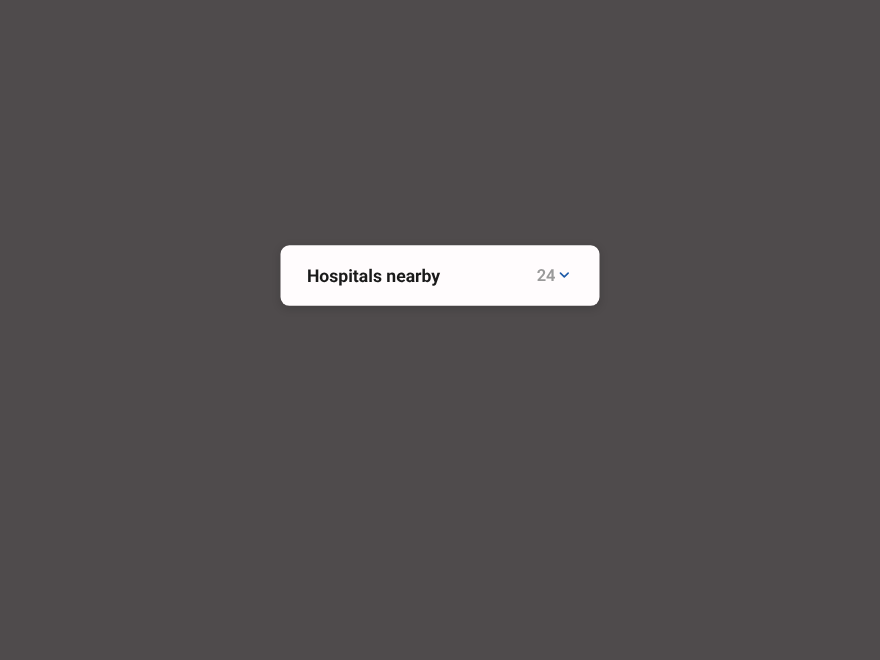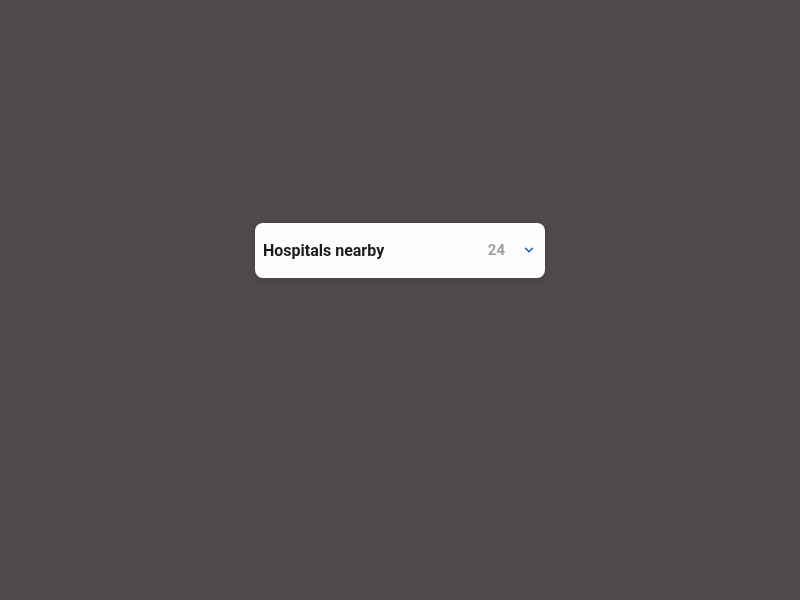--- a/index.html
+++ b/index.html
@@ -23,35 +23,34 @@
     .accordion {
       width: 290px;
       background: #fffcfd;
       border-radius: 8px;
       box-shadow: 0 2px 8px rgba(0,0,0,0.15);
       overflow: hidden;
     }
     .accordion-header {
       display: flex;
       align-items: center;
-      padding: 18px 8px;
+      padding: 18px 24px;
       cursor: pointer;
       user-select: none;
     }
     .accordion-title {
       font-size: 16px;
       font-weight: 700;
       color: #1a1a1a;
       flex: 1;
     }
     .accordion-count {
       font-size: 15px;
       font-weight: 600;
       color: #9a9a9a;
-      margin-right: 16px;
     }
     .chevron {
       width: 16px;
       height: 16px;
       display: flex;
       align-items: center;
       justify-content: center;
     }
     .chevron svg {
       width: 14px;

